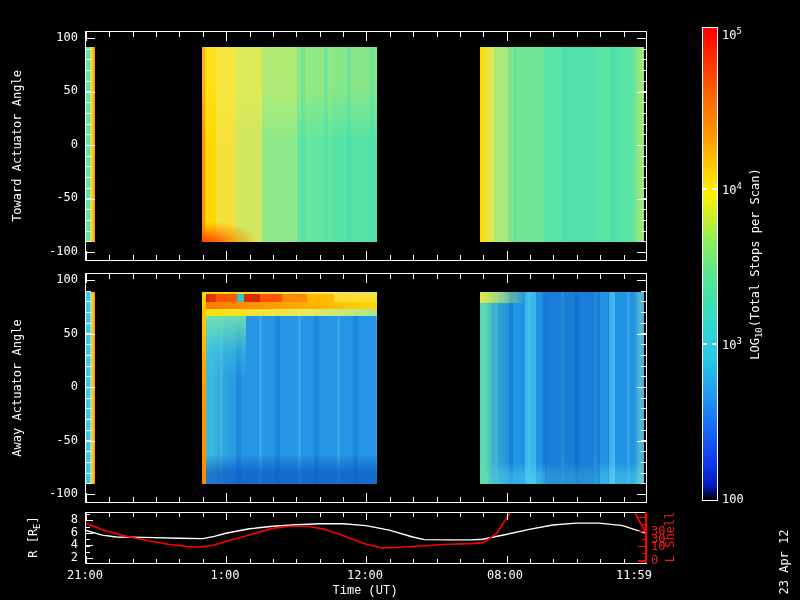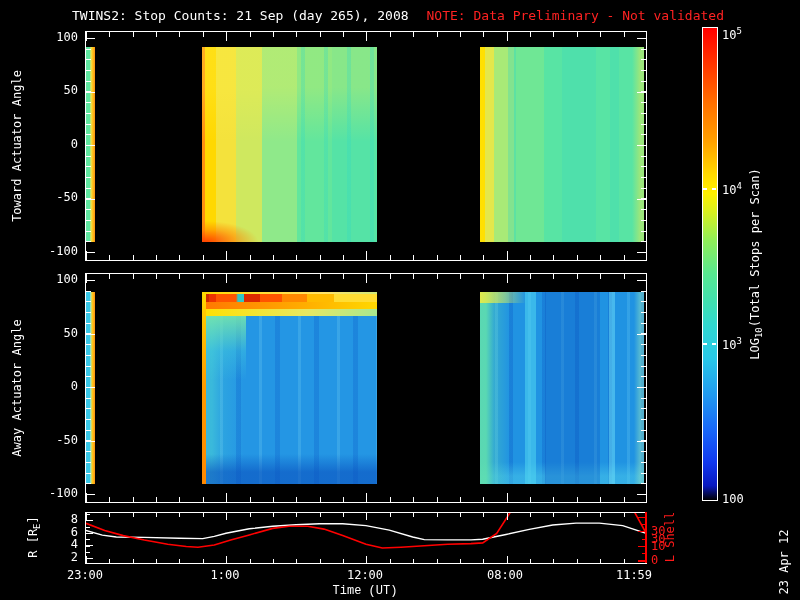--- a/index.html
+++ b/index.html
@@ -78,23 +78,20 @@
      background:repeating-linear-gradient(90deg,#fff 0 4px,transparent 4px 9px);}
   .cb-lab{position:absolute;left:722px;font-size:12px;}
   .redline{position:absolute;left:645px;top:512px;width:2px;height:51px;background:#f00;}
   svg{position:absolute;left:0;top:0;}
 </style>
 </head>
 <body>
 
 <div class="stage">
 
-  <div class="title-row">
-    <span>TWINS2: Stop Counts: 21 Sep (day 265), 2008</span><span class="note">NOTE: Data Preliminary - Not validated</span>
-  </div>
 
   <div class="panel p1">
     <div class="blk t-strip1" style="left:0;top:15px;width:9px;height:195px;"></div>
     <div class="blk t-blk2" style="left:116px;top:15px;width:175px;height:195px;">
       <div class="blk t-blk2-streaks"></div>
     </div>
     <div class="blk t-blk3" style="left:394px;top:15px;width:164px;height:195px;">
       <div class="blk t-blk3-s1"></div>
       <div class="blk t-blk3-s2"></div>
       <div class="blk t-blk3-s3"></div>
@@ -166,21 +163,21 @@
   <div class="tick-label ycol3" style="top:513px;">8</div>
   <div class="tick-label ycol3" style="top:526px;">6</div>
   <div class="tick-label ycol3" style="top:538px;">4</div>
   <div class="tick-label ycol3" style="top:551px;">2</div>
 
   <div class="tick-label red" style="left:651px;top:533px;">30</div>
   <div class="tick-label red" style="left:651px;top:525px;">30</div>
   <div class="tick-label red" style="left:651px;top:540px;">10</div>
   <div class="tick-label red" style="left:651px;top:554px;">0</div>
 
-  <div class="xlab" style="left:55px;">23:00</div>
+  <div class="xlab" style="left:55px;">21:00</div>
   <div class="xlab" style="left:195px;">1:00</div>
   <div class="xlab" style="left:335px;">12:00</div>
   <div class="xlab" style="left:475px;">08:00</div>
   <div class="xlab" style="left:604px;">11:59</div>
   <div class="xlab" style="left:305px;top:584px;width:120px;font-family:Liberation Mono, monospace;">Time (UT)</div>
 
   <div class="rot" style="left:17px;top:146px;">
     <span>Toward Actuator Angle</span>
   </div>
   <div class="rot" style="left:17px;top:388px;">

